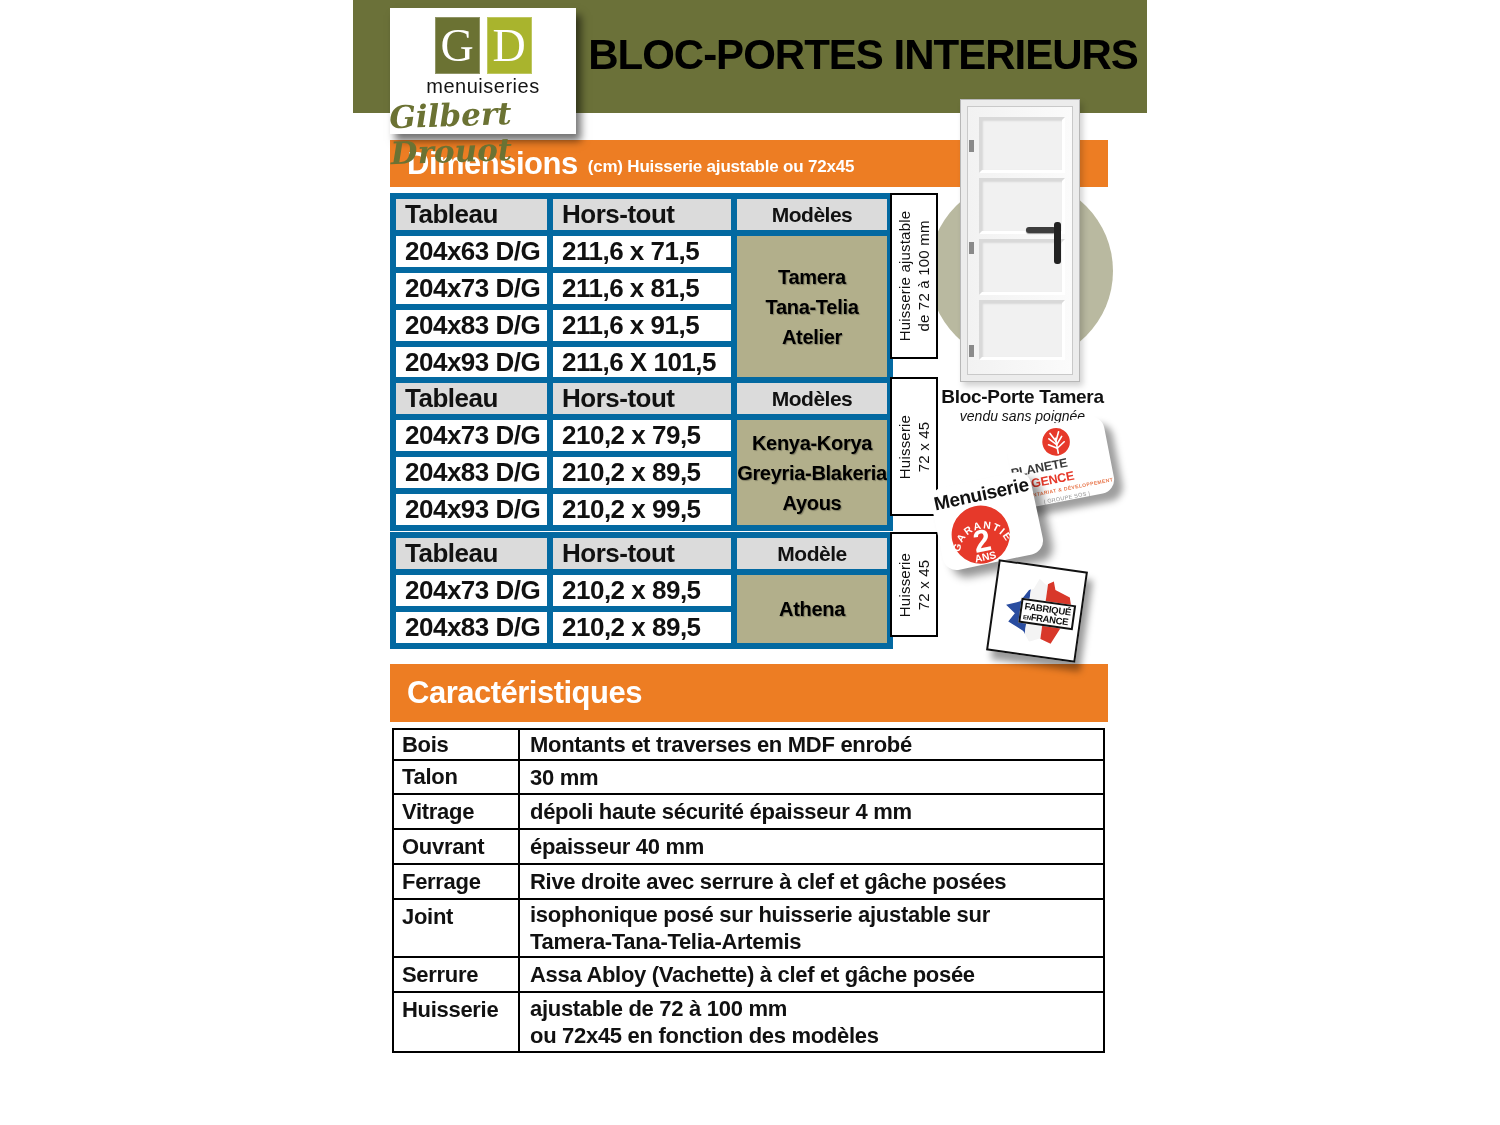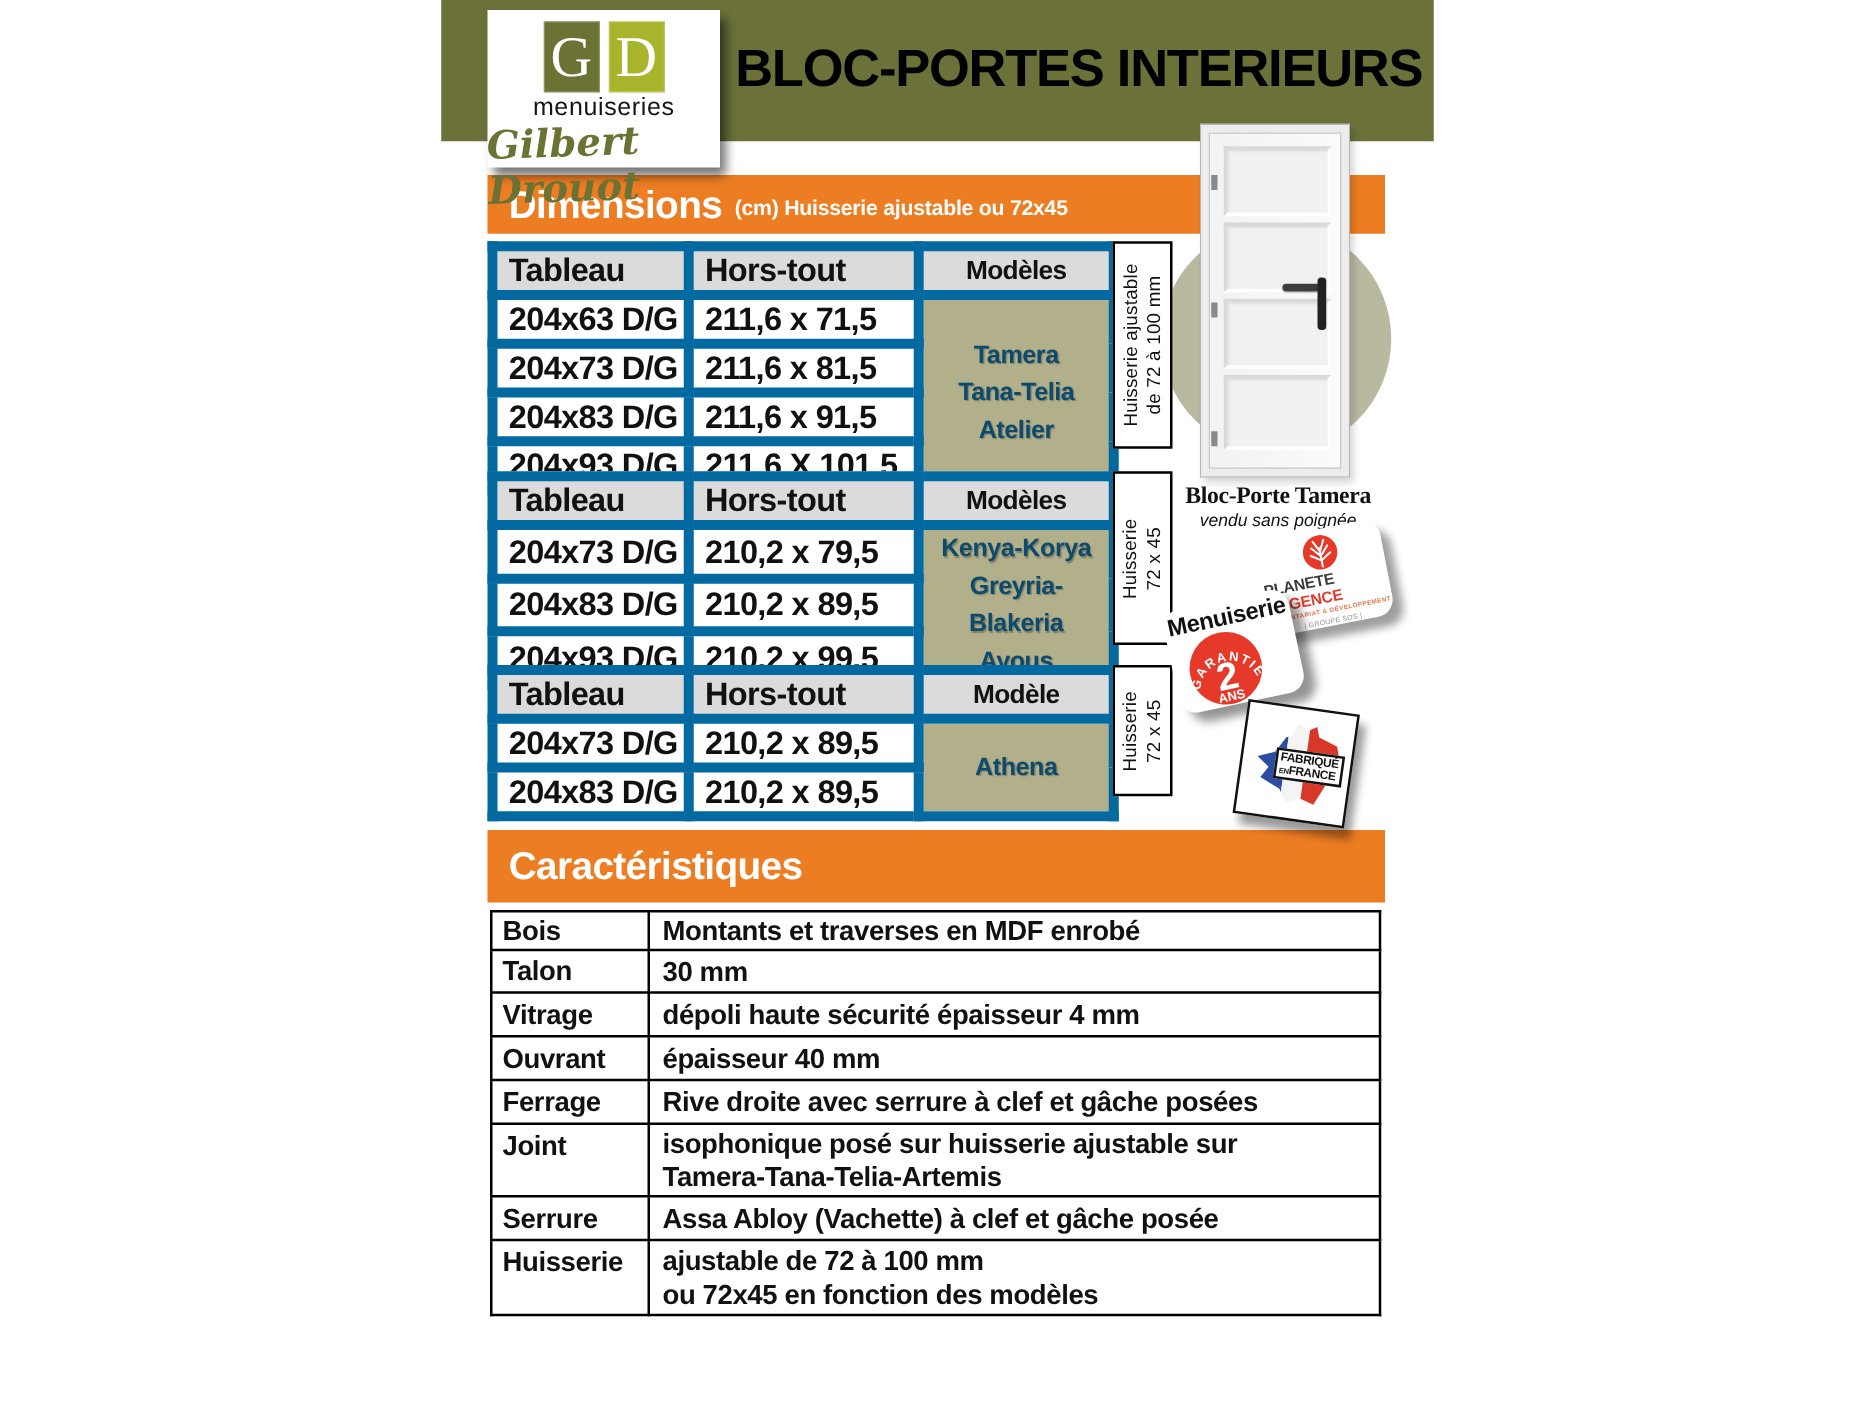--- a/index.html
+++ b/index.html
@@ -27,39 +27,39 @@
   .door{position:absolute;left:960px;top:99px;width:118px;height:281px;z-index:4;
     background:#efefef;border:1px solid #b7b7b7;box-shadow:3px 4px 6px rgba(0,0,0,.18);}
   .door-jamb{position:absolute;inset:0;border:6px solid #ececec;}
   .door-leaf{position:absolute;inset:6px;background:linear-gradient(to right,#f2f2f2,#fbfbfb);border:1px solid #c9c9c9;}
   .door-panel{position:absolute;left:11px;width:80px;height:50px;background:#f1f1f1;
     border:3px solid;border-color:#d9d9d9 #ffffff #ffffff #d9d9d9;box-shadow:inset 1px 1px 2px rgba(0,0,0,.10);}
   .door-plate{position:absolute;left:86px;top:115px;width:7px;height:42px;background:#222;border-radius:3px;}
   .door-lever{position:absolute;left:58px;top:120px;width:30px;height:6px;background:#3d3d3d;border-radius:3px;box-shadow:0 1px 1px rgba(0,0,0,.4);}
   .door-hinge{position:absolute;left:1px;width:5px;height:12px;background:#8a8a8a;}
   .door-caption{position:absolute;left:930px;top:386px;width:185px;text-align:center;z-index:5;color:#111;}
-  .door-caption .cap{font-size:19px;font-weight:bold;letter-spacing:-.3px;font-family:Liberation Serif, serif;}
+  .door-caption .cap{font-size:19px;font-weight:bold;letter-spacing:-.3px;}
   .door-caption .sub{font-size:14px;font-style:italic;margin-top:0px;}
 
   
   .band{position:absolute;left:390px;width:718px;background:#ED7D23;display:flex;align-items:center;z-index:2;color:#fff;}
   .band-dimensions{top:140px;height:47px;text-align:center;}
   .band-caracteristiques{top:664px;height:58px;}
   .band-title{font-size:31px;font-weight:bold;margin-left:17px;letter-spacing:-.5px;}
   .band-sub{font-size:17px;font-weight:bold;margin-left:10px;margin-top:7px;letter-spacing:-.2px;}
 
   
   table{border-collapse:collapse;table-layout:fixed;position:absolute;background:#fff;z-index:3;}
   .dim-table{left:390px;width:497px;}
-  .dim-table th,.dim-table td{border:8px solid #0369a1;overflow:hidden;}
+  .dim-table th,.dim-table td{border:6px solid #0369a1;overflow:hidden;}
   .dim-table th{background:#DBDBDB;font-size:26px;font-weight:bold;color:#111;text-align:left;padding:0 0 0 9px;letter-spacing:-.5px;}
   .dim-table th.models-h{font-size:21px;text-align:center;padding:0;}
   .dim-table td.data{font-size:26px;font-weight:bold;color:#111;padding:0 0 0 9px;letter-spacing:-.5px;}
   .dim-table td.models-cell{background:#B2AF8B;text-align:center;vertical-align:middle;padding:0;}
-  .model-line{color:#0c4a6e;font-size:20px;font-weight:bold;line-height:30px;text-shadow:1px 1px 1px rgba(0,0,0,.28);letter-spacing:-.3px;}
+  .model-line{color:#000000;font-size:20px;font-weight:bold;line-height:30px;text-shadow:1px 1px 1px rgba(0,0,0,.28);letter-spacing:-.3px;}
 
   .side-box{position:absolute;left:890px;width:48px;border:2px solid #000;background:#fff;z-index:3;
     display:flex;align-items:center;justify-content:center;box-sizing:border-box;}
   .side-rot{transform:rotate(-90deg);text-align:center;white-space:nowrap;
     font-size:15px;font-weight:500;color:#111;line-height:19px;letter-spacing:.2px;}
 
   
   .badge{position:absolute;background:#fff;z-index:6;}
   .badge-pu{left:1010px;top:423px;width:100px;height:78px;border-radius:14px;transform:rotate(-11deg);
     box-shadow:7px 9px 7px rgba(0,0,0,.38);display:flex;flex-direction:column;align-items:center;padding-top:4px;box-sizing:border-box;}

